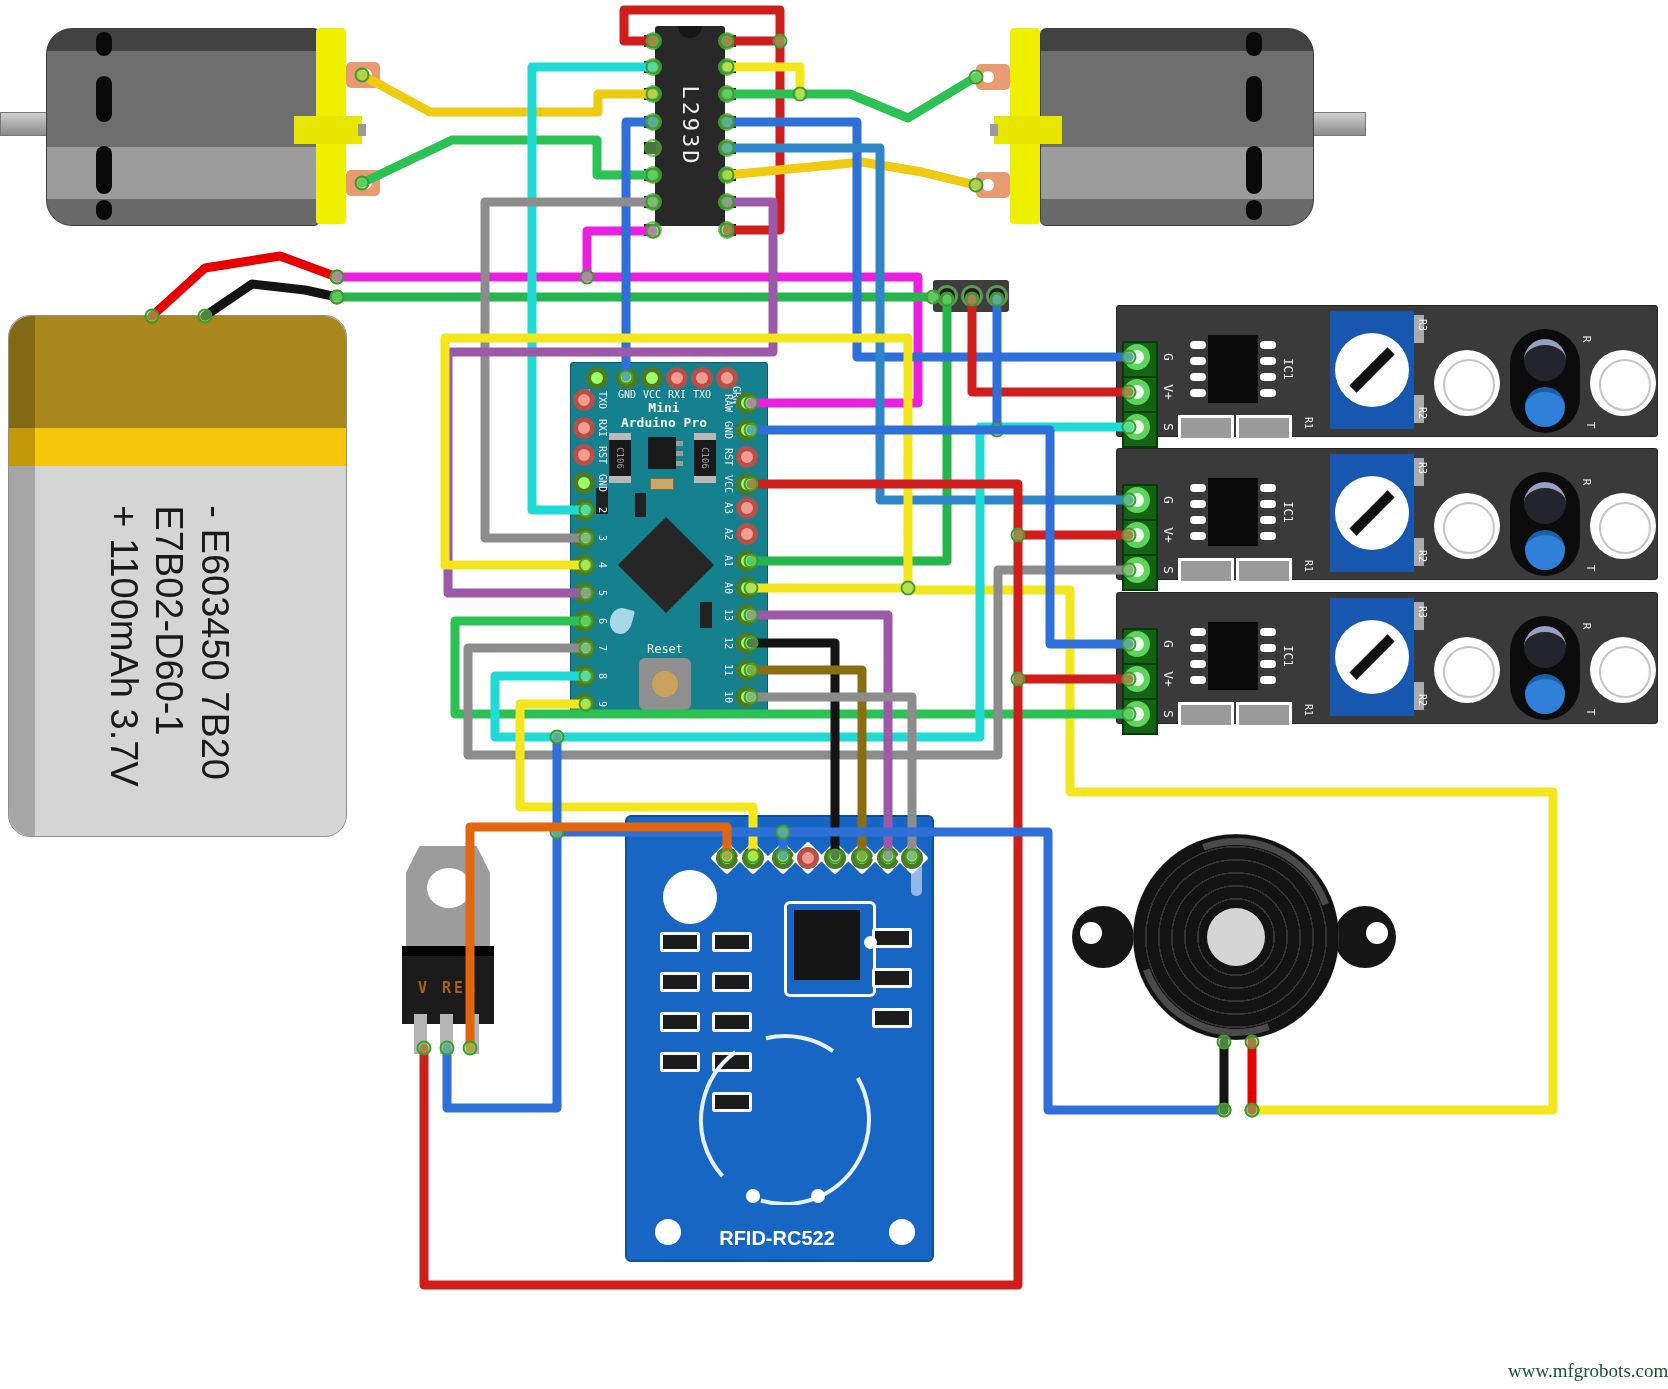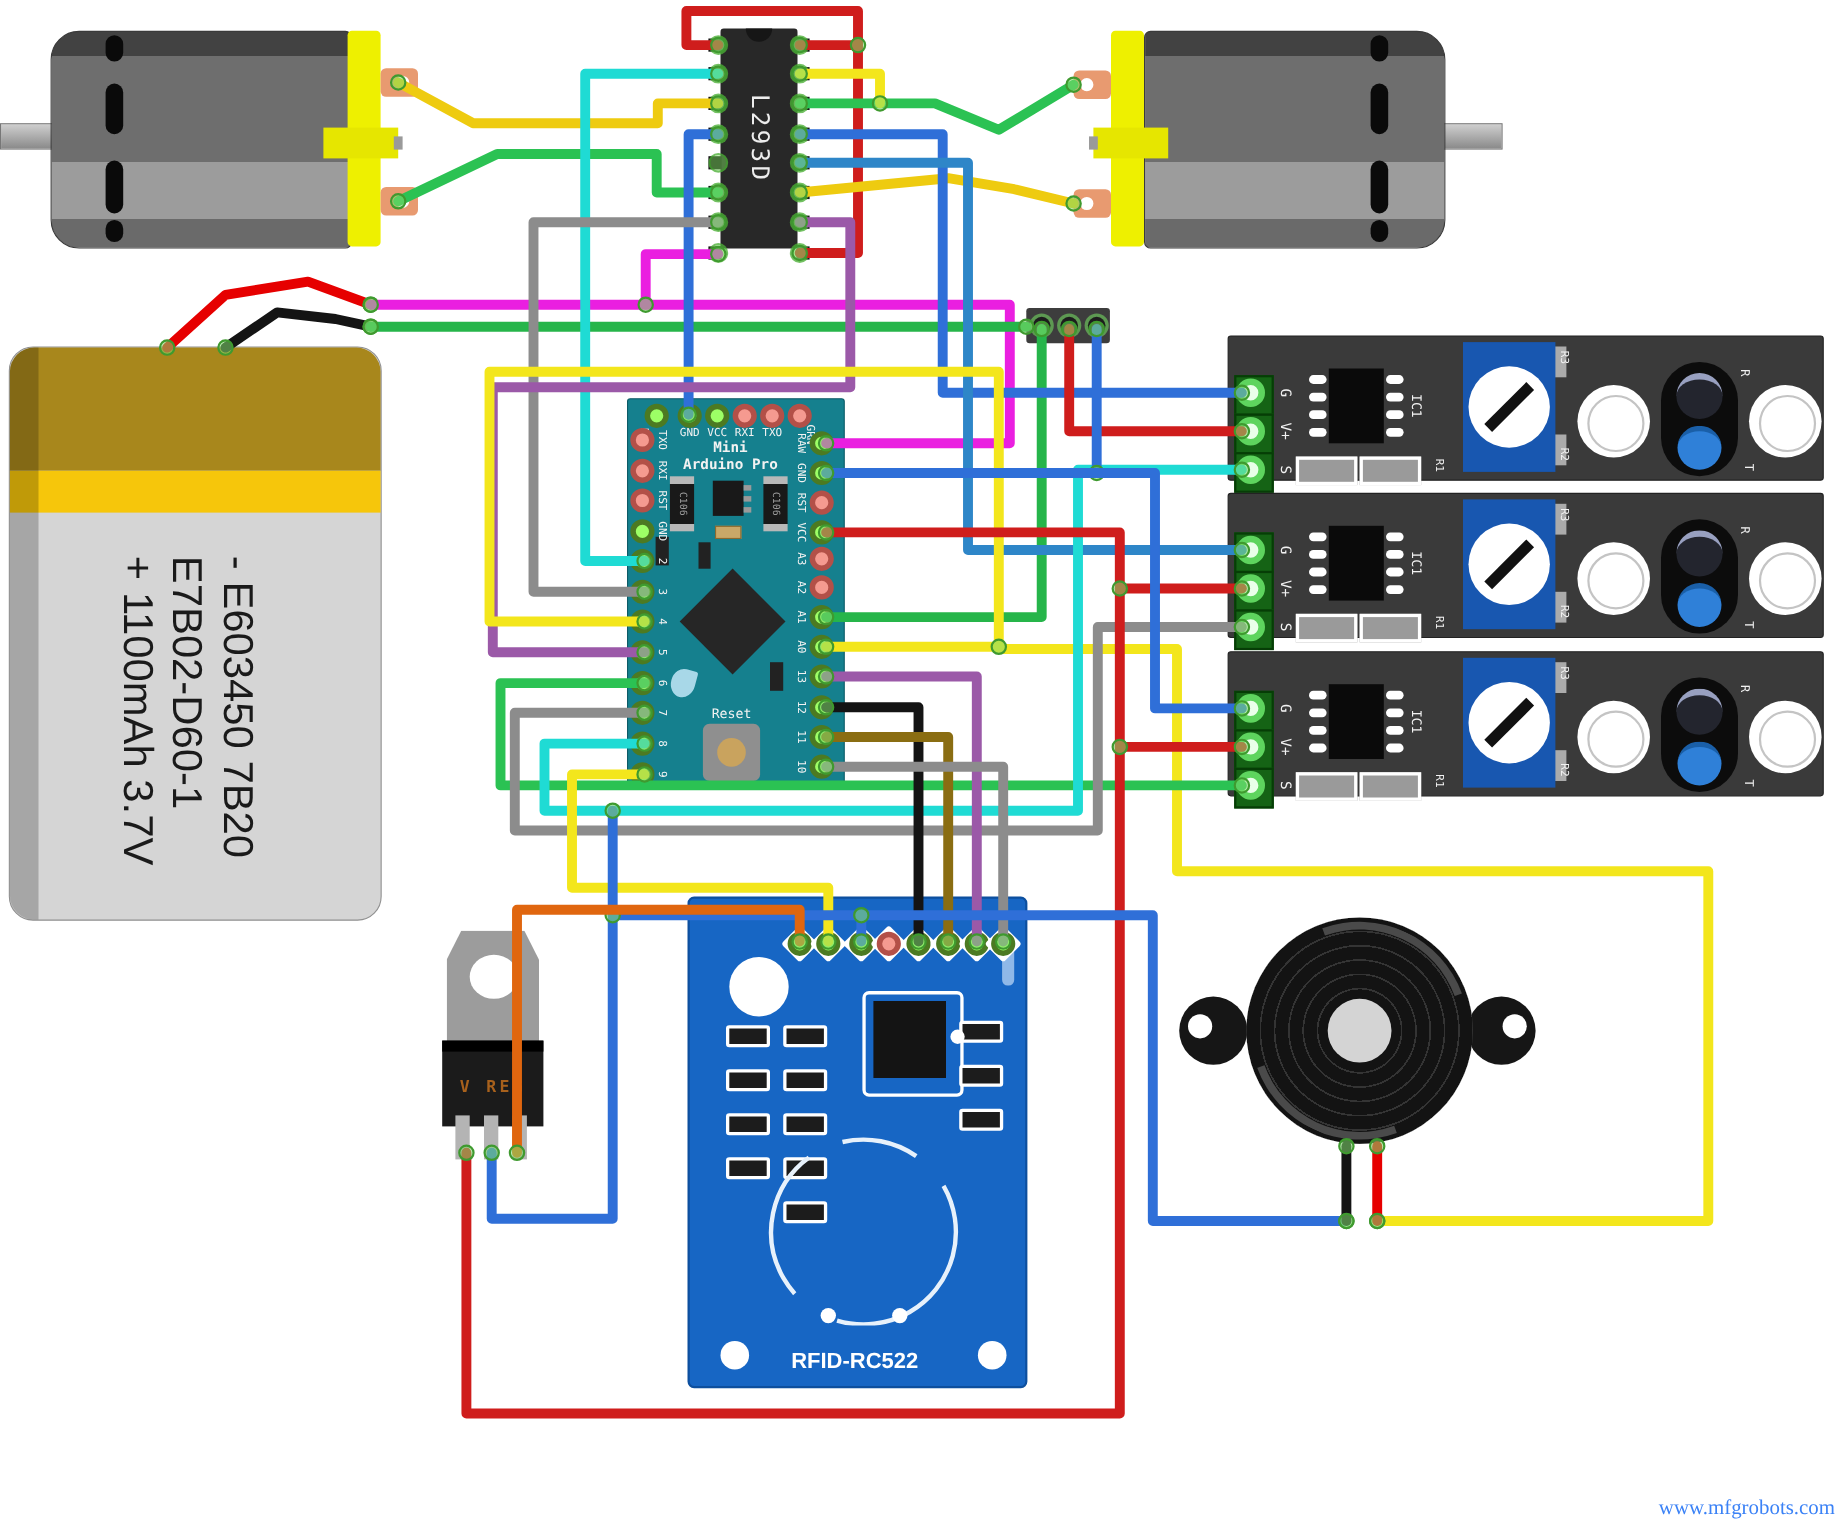--- a/index.html
+++ b/index.html
@@ -25,21 +25,21 @@
   .vent{position:absolute;background:#0a0a0a;border-radius:9px;}
   
   .buzzer{position:absolute;border-radius:50%;
      background:repeating-radial-gradient(circle at 50% 50%, #131313 0 10px, #131313 10px 11.5px, #343434 11.5px 13px);}
   .buzzer::before{content:"";position:absolute;inset:4px;border-radius:50%;
      border:7px solid transparent;border-top-color:#4a4a4a;border-bottom-color:#4a4a4a;
      transform:rotate(25deg);}
   .pad{position:absolute;background:#1c1c1c;border:3px solid #fff;border-radius:3px;}
   .footer-brand{position:absolute;font-weight:bold;color:#9c9c9c;letter-spacing:-3px;
      font-size:56px;font-family:"DejaVu Sans",sans-serif;}
-  .footer-mark{position:absolute;font-family:"Liberation Serif",serif;color:#3b82f6;font-size:19px;}
+  .footer-mark{position:absolute;font-family:"Liberation Serif",serif;color:#14532d;font-size:19px;}
 </style>
 </head>
 <body>
 
 <div class="canvas">
 
   <div class="abs" style="left:0;top:0;width:400px;height:250px;">
     <div class="abs" style="left:0;top:112px;width:48px;height:22px;background:linear-gradient(#cfcfcf,#8a8a8a);border:1px solid #777;"></div>
     <div class="motor-body" style="left:46px;top:28px;width:272px;height:196px;border-radius:26px 6px 6px 26px;
                 background:linear-gradient(180deg,#424242 0 22px,#6e6e6e 22px 118px,#9c9c9c 118px 170px,#6a6a6a 170px);"></div>

